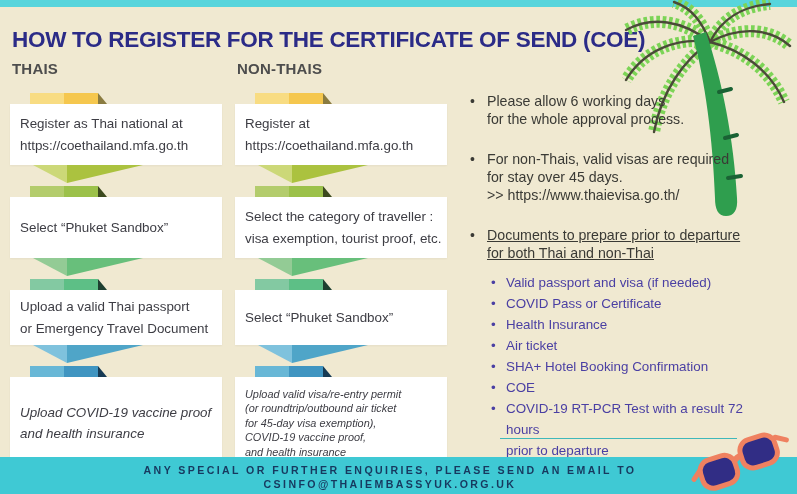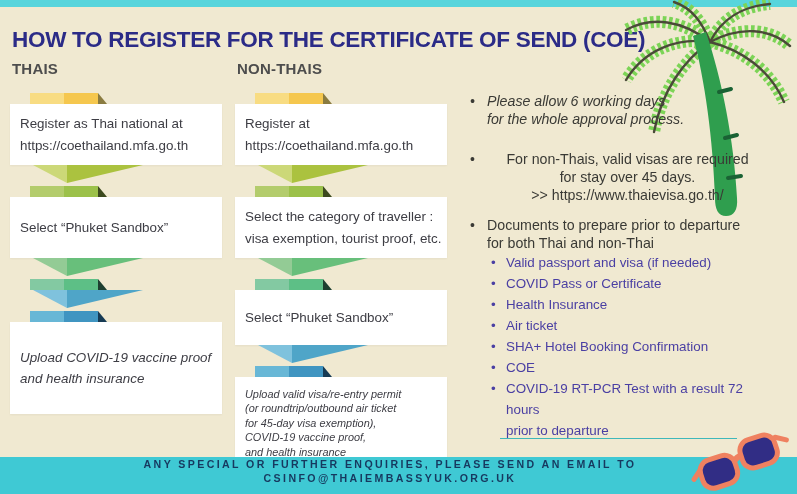--- a/index.html
+++ b/index.html
@@ -62,39 +62,39 @@
   .arrow2 .al{background:var(--a2_light);} .arrow2 .ar{background:var(--a2_dark);}
   .arrow3 .al{background:var(--a3_light);} .arrow3 .ar{background:var(--a3_dark);}
 
   .right-panel{position:absolute;left:468px;top:92px;width:300px;z-index:2;}
   .right-panel ul{list-style:none;}
   .main-bullets > li{
     position:relative;padding-left:19px;color:var(--bullet_text);
     font-size:14.2px;line-height:18px;white-space:pre-line;
   }
   .main-bullets > li::before{content:"•";position:absolute;left:2px;top:0;font-size:14px;}
-  .main-bullets > li.b1{margin-bottom:22px;font-style:italic;}
-  .main-bullets > li.b2{margin-bottom:12px;text-align:center;}
-  .main-bullets > li.b3{}
+  .main-bullets > li.b1{margin-bottom:22px;}
+  .main-bullets > li.b2{margin-bottom:22px;}
+  .main-bullets > li.b3{margin-bottom:10px;text-decoration:underline;}
   .doc-list{margin-left:22px;}
   .doc-list > li{
     position:relative;padding-left:16px;color:var(--purple);
     font-size:13.4px;line-height:21px;white-space:pre-line;
   }
   .doc-list > li::before{content:"•";position:absolute;left:1px;top:0;color:var(--purple);}
 
   .divider-line{position:absolute;left:500px;top:438px;width:237px;height:0;
     border-top:1.5px solid var(--divider);z-index:2;}
 
   .footer-bar{
     position:absolute;left:0;bottom:0;width:100%;height:37px;
     background:var(--footer_bar);z-index:3;
   }
   .footer-text{width:780px;text-align:center;color:var(--footer_text);
-    font-weight:800;}
+    font-weight:800;padding-top:6px;}
   .footer-text .line1{font-size:10.6px;letter-spacing:2.4px;line-height:14px;}
   .footer-text .line2{font-size:10.6px;letter-spacing:2.4px;line-height:14px;}
 
   .palm{position:absolute;right:0;top:0;z-index:1;}
   .sunglasses{position:absolute;right:4px;bottom:1px;z-index:5;}
 </style>
 </head>
 <body>
 
 <div class="canvas">
@@ -155,20 +155,22 @@
     <div class="flow-arrow arrow2">
         <div class="al"></div>
         <div class="ar"></div>
       </div>
 
     <div class="ribbon step3">
         <div class="half l"></div>
         <div class="half r"></div>
         <div class="fold"></div>
       </div>
+    <div class="flow-box h55">Upload a valid Thai passport
+or Emergency Travel Document</div>
     <div class="flow-arrow arrow3">
         <div class="al"></div>
         <div class="ar"></div>
       </div>
 
     <div class="ribbon step4">
         <div class="half l"></div>
         <div class="half r"></div>
         <div class="fold"></div>
       </div>

